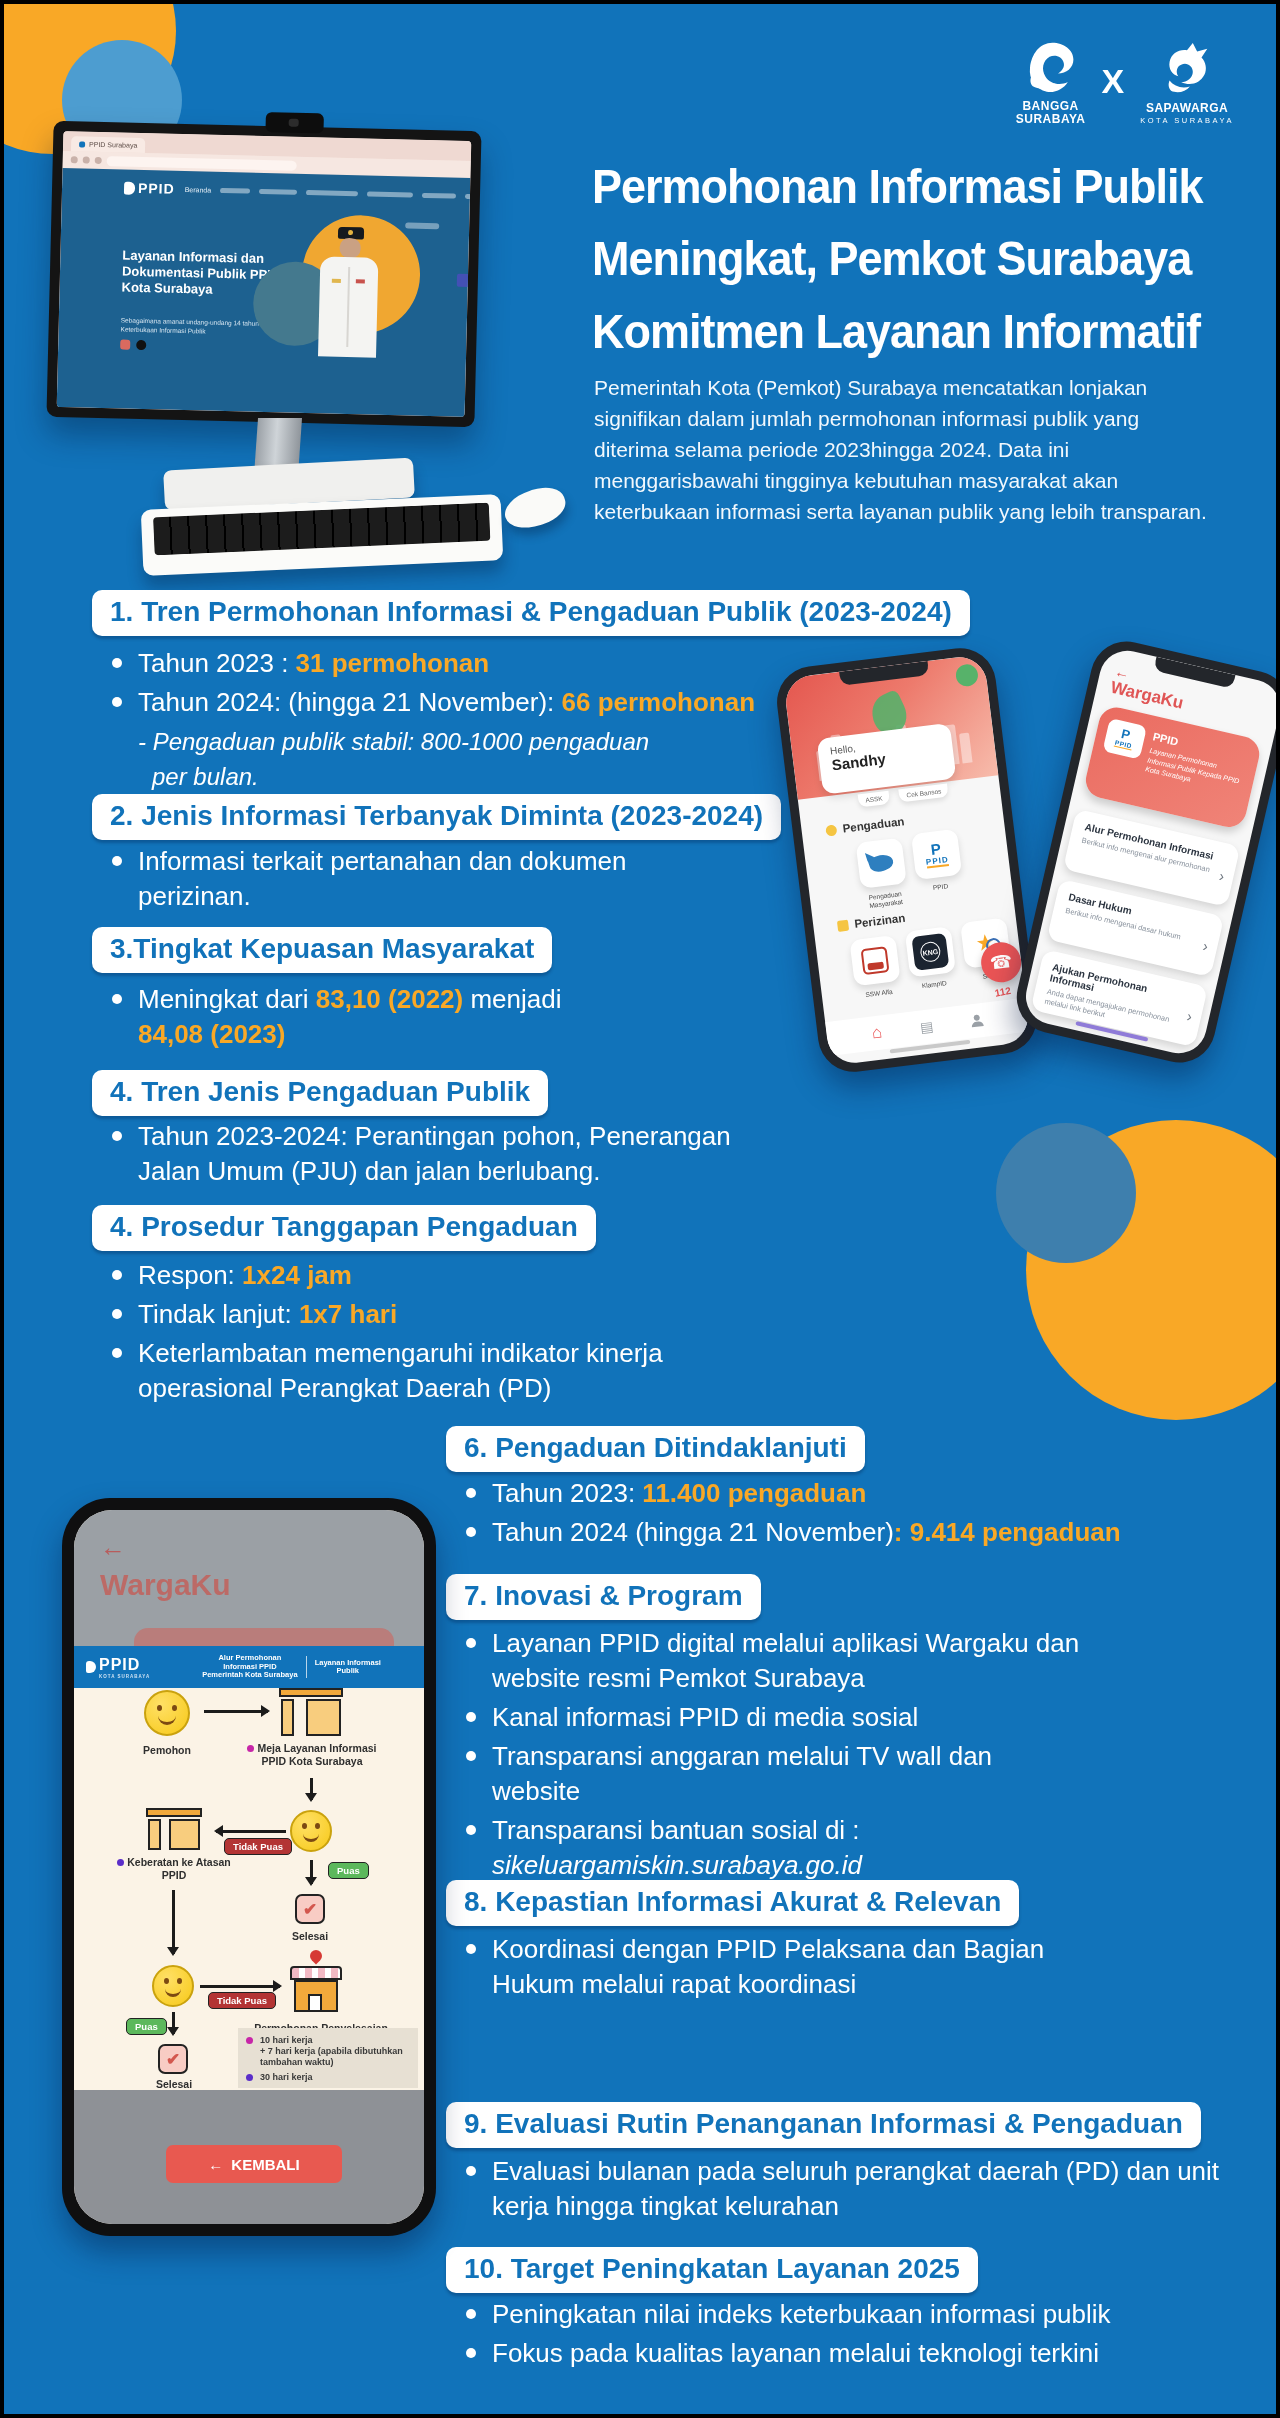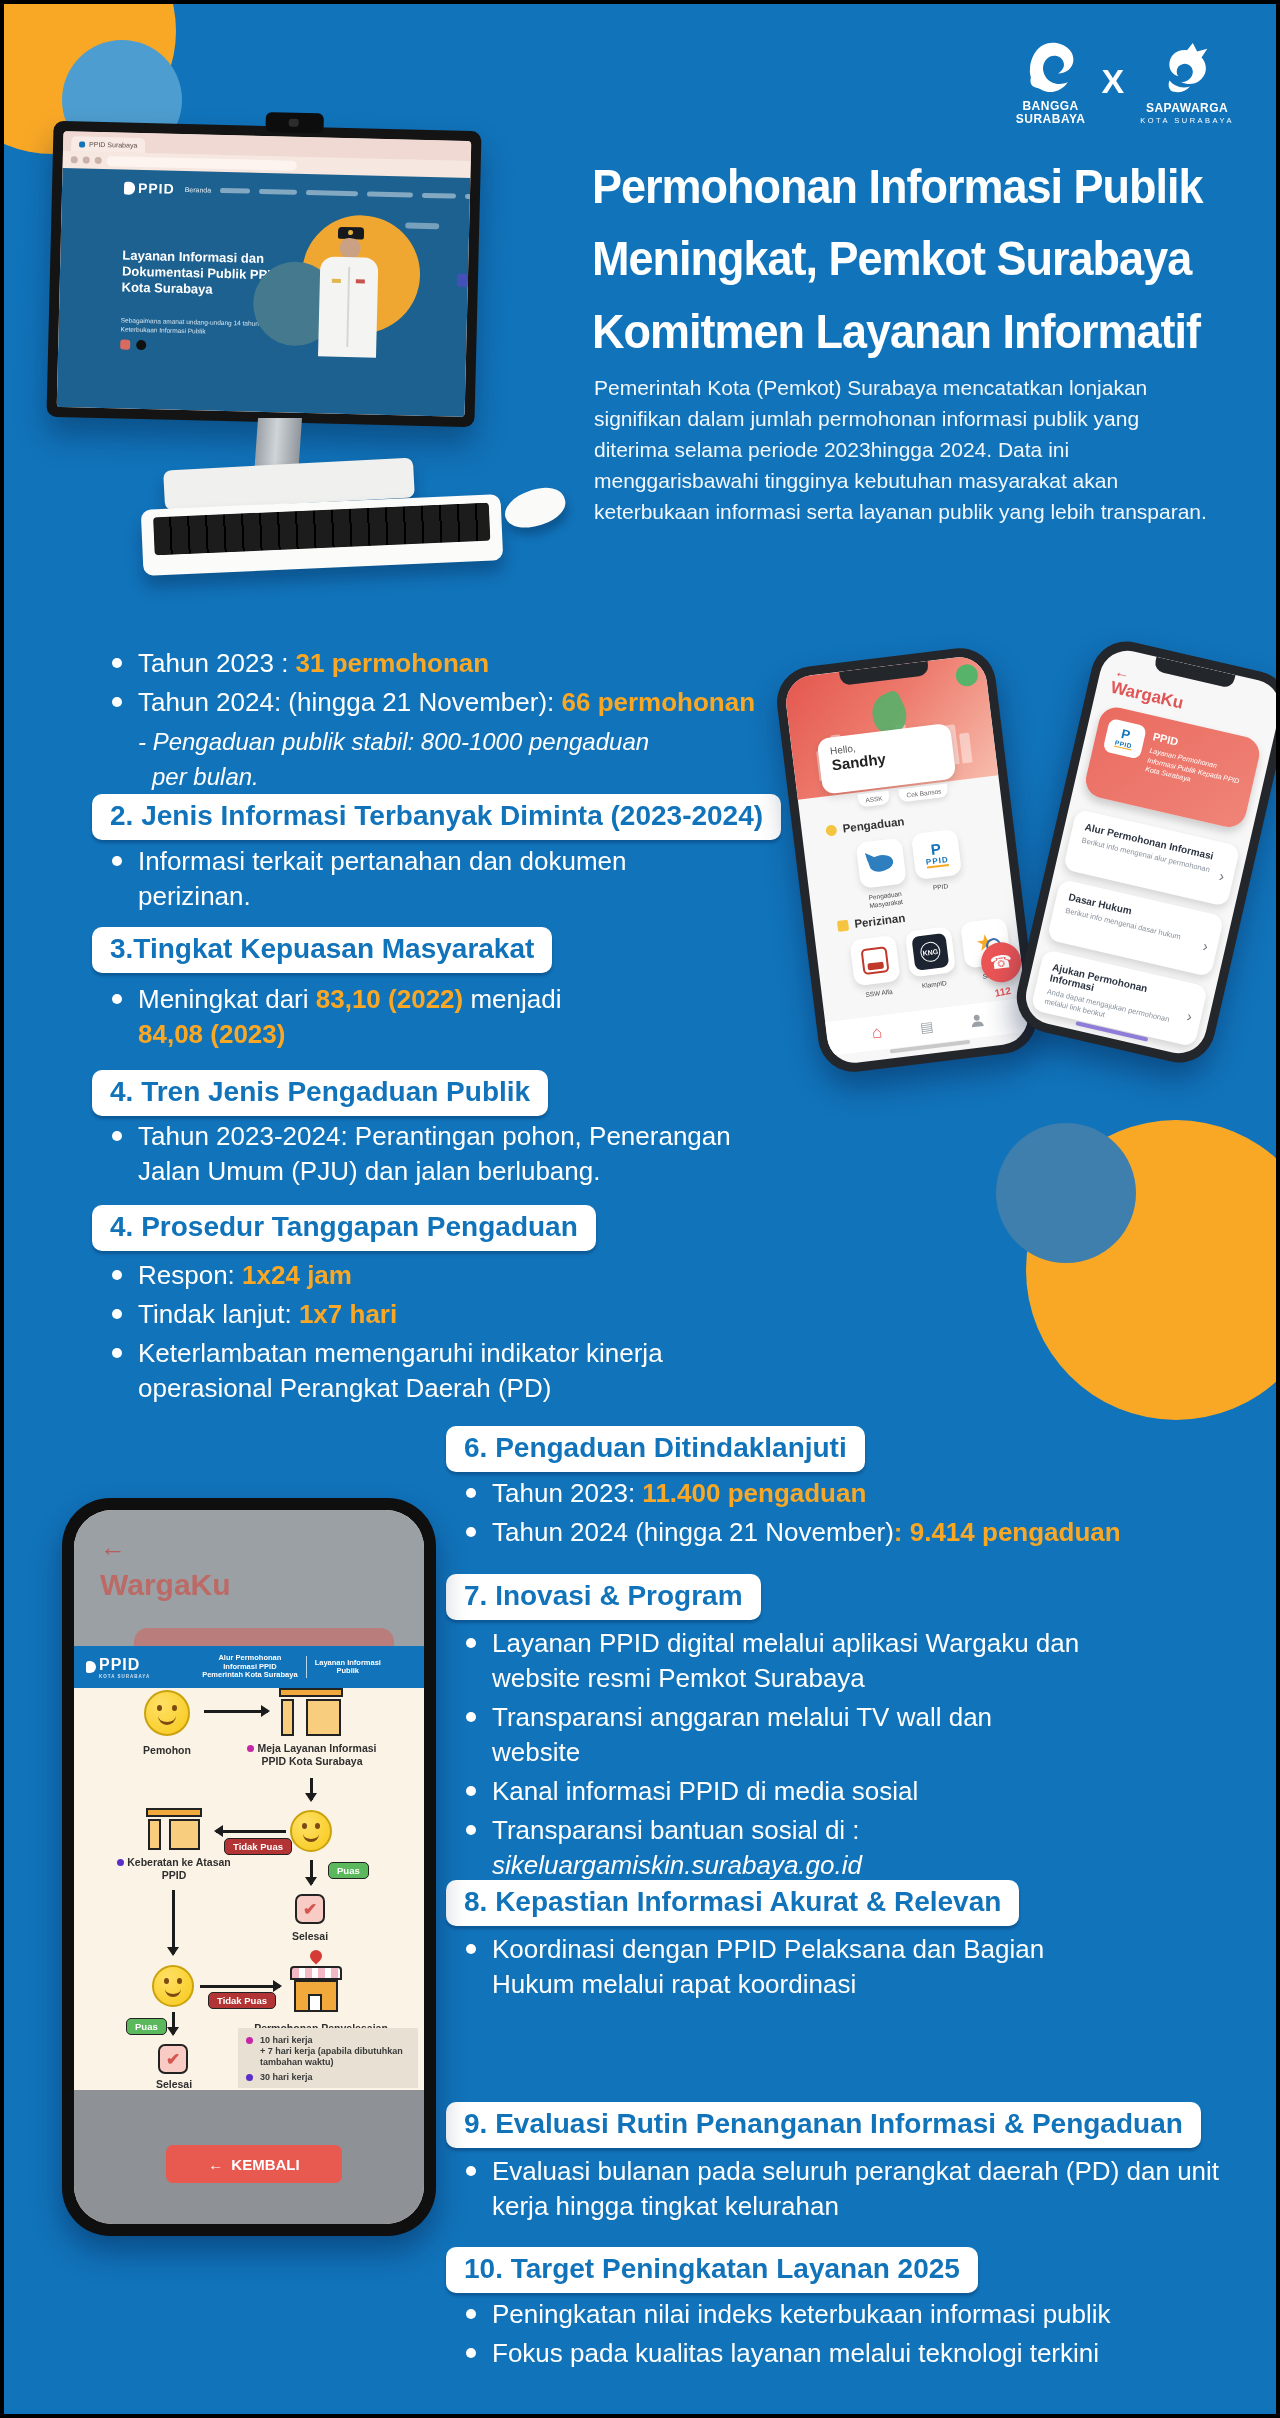--- a/index.html
+++ b/index.html
@@ -269,20 +269,21 @@
       </div>
     </div>
   </div>
   <div class="mstand"></div>
   <div class="mbase"></div>
   <div class="keyboard">
       <div class="keys"></div>
     </div>
   <div class="mouse"></div>
 
+  <div class="pill" style="left:88px; top:586px;">1. Tren Permohonan Informasi &amp; Pengaduan Publik (2023-2024)</div>
   <div class="bullets" style="left:104px; top:642px; width:660px;">
     <div class="bullet">
         <span class="dot"></span>
         <span><span>Tahun 2023 : </span><span class="hl">31 permohonan</span></span>
       </div>
     <div class="bullet">
         <span class="dot"></span>
         <span><span>Tahun 2024: (hingga 21 November): </span><span class="hl">66 permohonan</span></span>
       </div>
     <div class="note" style="font-size:24px;"><span>- Pengaduan publik stabil: 800-1000 pengaduan</span><br><span style="padding-left:14px; display:inline-block;">per bulan.</span></div>
@@ -341,25 +342,25 @@
   </div>
 
   <div class="pill" style="left:442px; top:1570px;">7. Inovasi &amp; Program</div>
   <div class="bullets" style="left:458px; top:1622px; width:620px;">
     <div class="bullet">
         <span class="dot"></span>
         <span>Layanan PPID digital melalui aplikasi Wargaku dan website resmi Pemkot Surabaya</span>
       </div>
     <div class="bullet">
         <span class="dot"></span>
+        <span>Kanal informasi PPID di media sosial</span>
+      </div>
+    <div class="bullet">
+        <span class="dot"></span>
         <span>Transparansi anggaran melalui TV wall dan website</span>
-      </div>
-    <div class="bullet">
-        <span class="dot"></span>
-        <span>Kanal informasi PPID di media sosial</span>
       </div>
     <div class="bullet">
         <span class="dot"></span>
         <span><span>Transparansi bantuan sosial di :</span><br><span class="linkish">sikeluargamiskin.surabaya.go.id</span></span>
       </div>
   </div>
 
   <div class="pill" style="left:442px; top:1876px;">8. Kepastian Informasi Akurat &amp; Relevan</div>
   <div class="bullets" style="left:458px; top:1928px; width:610px;">
     <div class="bullet">

